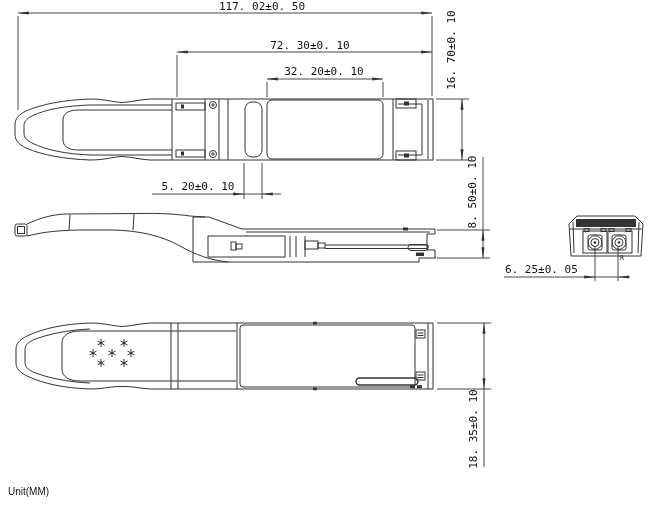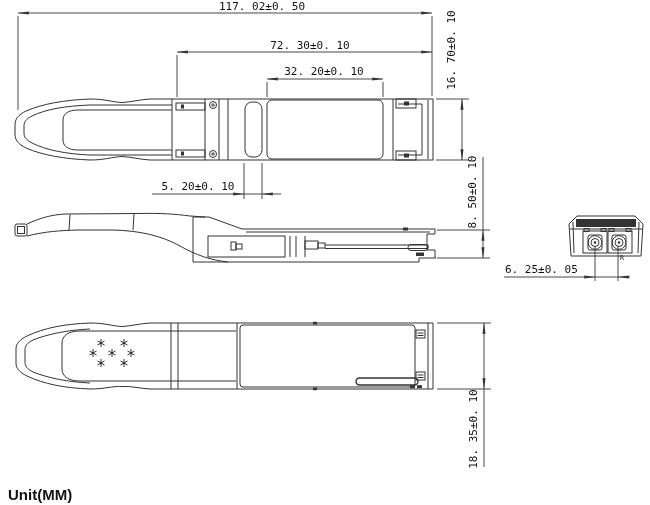--- a/index.html
+++ b/index.html
@@ -6,21 +6,21 @@
   .page{position:relative;width:650px;height:505px;background:var(--bg,#fff);overflow:hidden;
         font-family:"DejaVu Sans Mono",monospace;}
   svg{position:absolute;left:0;top:0;}
   .ln{stroke:var(--line,#333);fill:none;stroke-width:1;}
   .ln2{stroke:var(--line,#333);fill:none;stroke-width:1.4;}
   .thin{stroke:var(--line,#444);fill:none;stroke-width:0.9;}
   .fd{fill:var(--line,#333);stroke:none;}
   .dimtext{font-family:"DejaVu Sans Mono",monospace;font-size:11px;fill:var(--text,#111);}
   .portlabel{font-family:"DejaVu Sans Mono",monospace;font-size:6.5px;fill:var(--text,#111);}
   .unit{position:absolute;left:8px;top:486px;font-family:"Liberation Sans",sans-serif;
-        font-weight:bold;font-size:15px;color:var(--text,#111);}
+        font-weight:normal;font-size:10px;color:var(--text,#111);}
 </style>
 </head>
 <body>
 
 <div class="page">
 
 <svg width="650" height="505" viewBox="0 0 650 505">
   <defs>
     <marker id="arr" viewBox="0 0 12 4" refX="12" refY="2" markerWidth="12" markerHeight="4" orient="auto-start-reverse">
       <path d="M0,0.3 L12,2 L0,3.7 Z" fill="var(--line,#333)"></path>

